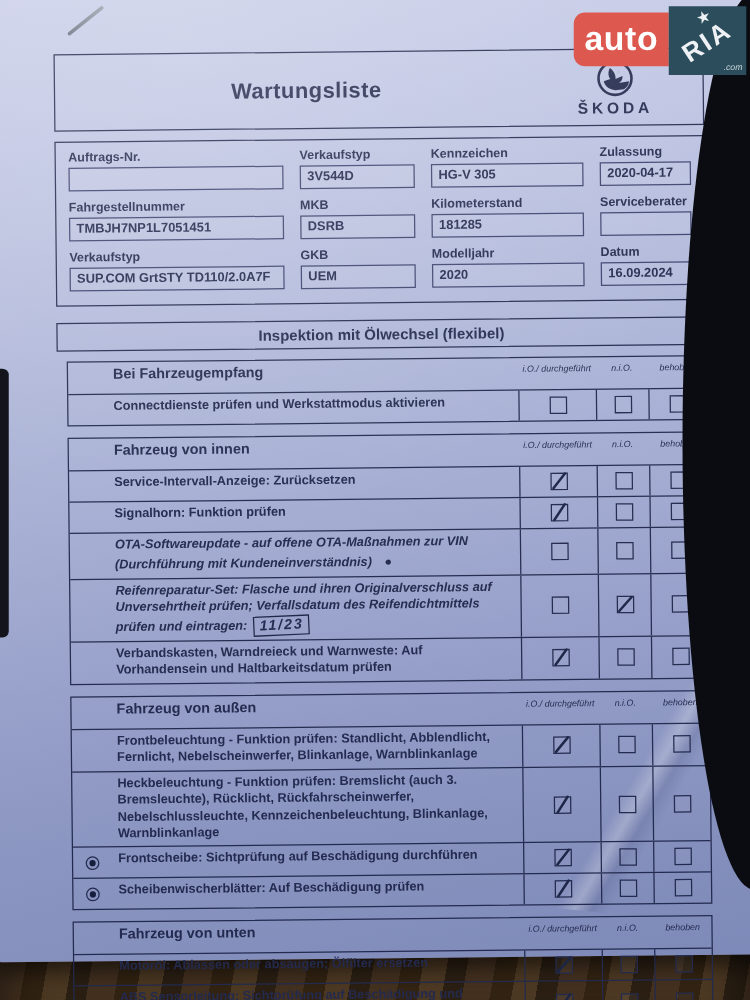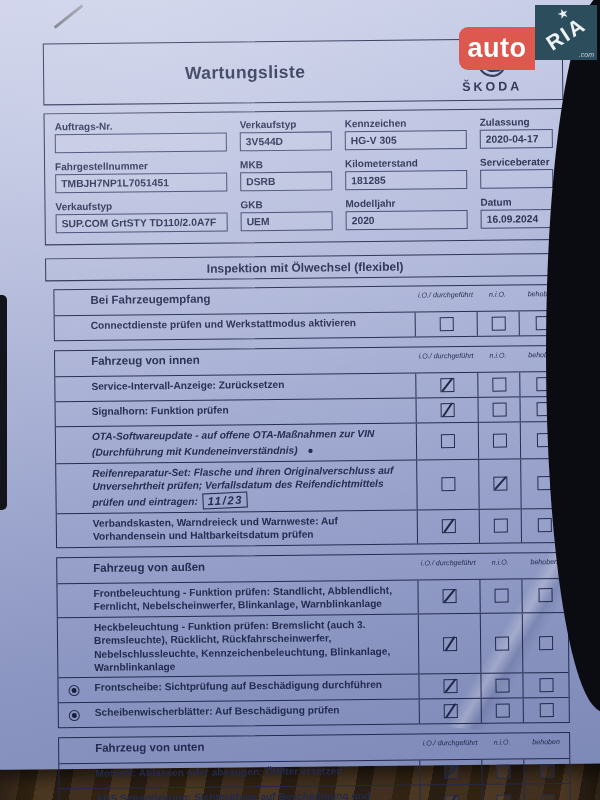--- a/index.html
+++ b/index.html
@@ -65,21 +65,21 @@
   .rcheck{align-self:stretch;display:flex;align-items:center;justify-content:center;border-left:1px solid var(--ink);}
   .cb{width:12px;height:12px;border:1.3px solid var(--ink);position:relative;display:inline-block;background:rgba(255,255,255,.05);}
   .mark{position:absolute;left:5px;top:-3px;width:1.8px;height:17px;background:var(--pen);display:block;border-radius:1px;}
   .eye{width:9px;height:9px;border:1.4px solid var(--ink);border-radius:50%;position:relative;display:inline-block;}
   .eye::after{content:"";position:absolute;left:2px;top:2px;width:5px;height:5px;border-radius:50%;background:#141c38;}
   .entry{display:inline-block;border:1.6px solid var(--pen);padding:0 4px;margin-left:5px;
     font-size:11.5px;font-style:italic;letter-spacing:1.5px;line-height:14px;transform:rotate(-2deg);font-weight:bold;}
 
   
   .watermark{position:absolute;right:3px;top:5px;display:flex;align-items:flex-start;z-index:10;}
-  .wm-auto{width:76px;height:43px;margin-top:22px;background:#dd584e;border-radius:9px 0 0 9px;
+  .wm-auto{width:76px;height:43px;margin-top:5px;background:#dd584e;border-radius:9px 0 0 9px;
     color:#fff;font-weight:bold;font-size:27px;display:flex;align-items:center;justify-content:center;letter-spacing:.5px;}
   .wm-ria{position:relative;width:62px;height:55px;background:#2b4d5c;overflow:hidden;}
   .wm-ria-text{position:absolute;left:10px;top:17px;color:#eef2f5;font-weight:bold;font-size:21px;
     letter-spacing:2px;transform:rotate(-33deg);transform-origin:center;}
   .wm-star{position:absolute;left:22px;top:1px;color:#eef2f5;font-size:13px;transform:rotate(-20deg);}
   .wm-com{position:absolute;right:3px;bottom:2px;color:#c9d4da;font-size:7px;font-style:italic;}
 </style>
 </head>
 <body>
 

